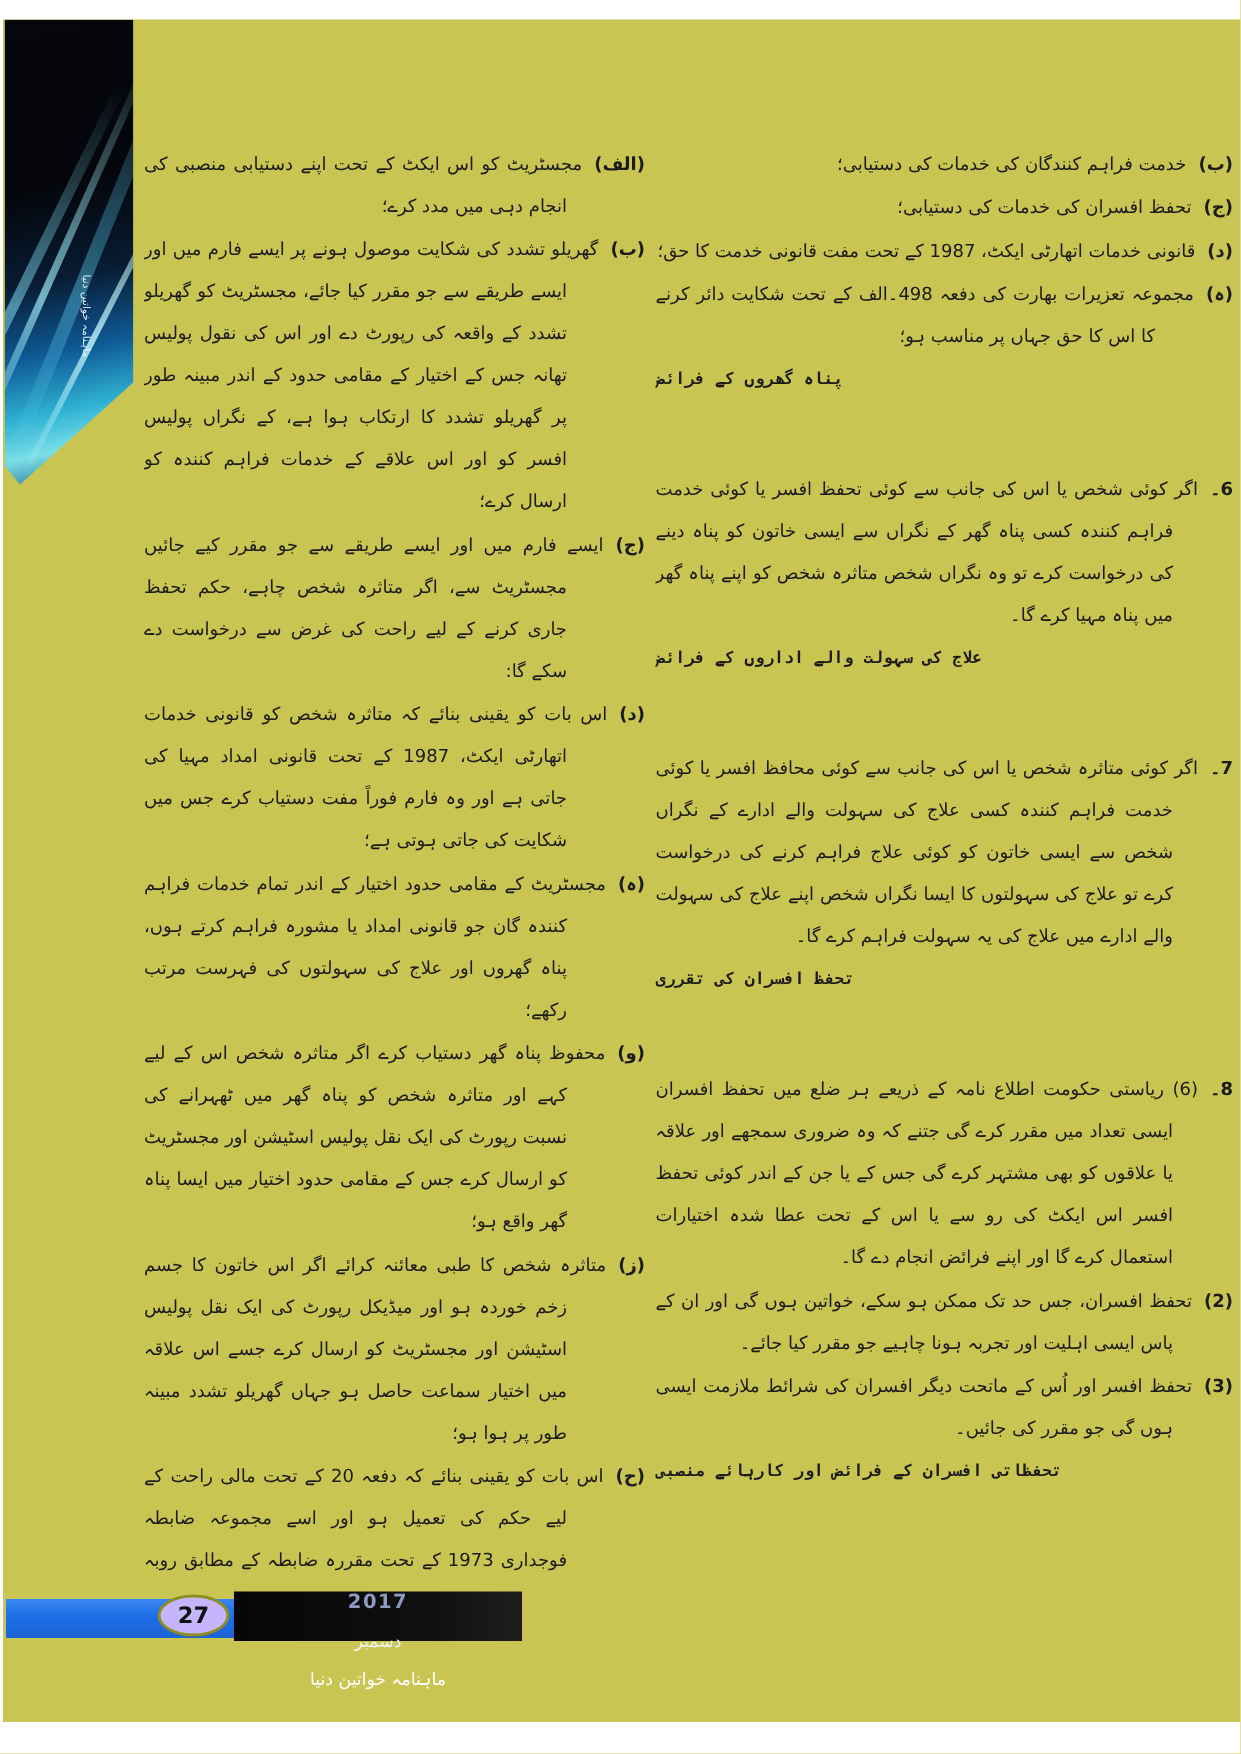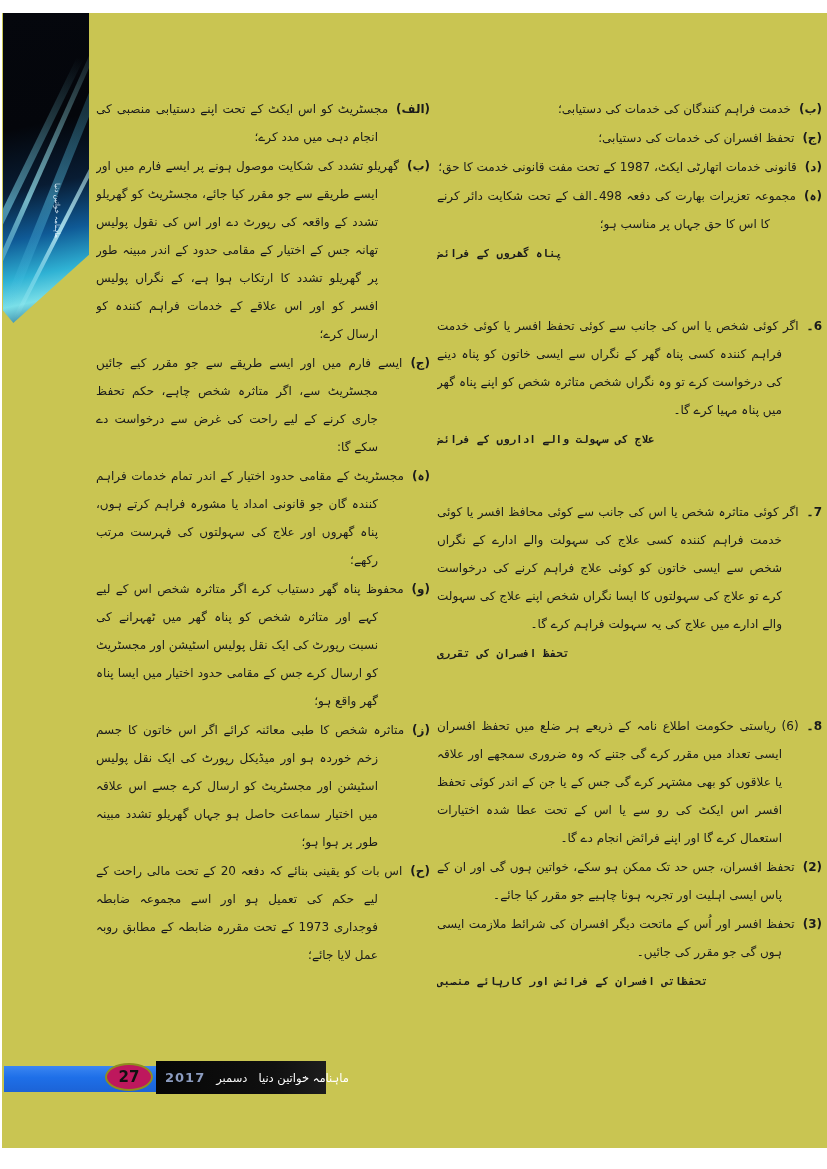--- a/index.html
+++ b/index.html
@@ -53,31 +53,31 @@
   .kind-sub      { padding-right:40px; text-indent:-40px; }
   .kind-para     { padding-right:0; }
   .kind-heading  { font-weight:bold; text-align:left; font-size:11px; margin-top:2px;font-family:Liberation Mono, monospace; }
   .plabel { font-weight:600; margin-left:8px; }
   
   .footer-bar {
     position:absolute; left:2px; top:1053px; width:312px; height:26px;
     background:linear-gradient(180deg,#3a86f2 0%,#1e6fe8 45%,#1c63d6 100%);
   }
   .footer-box {
-    position:absolute; left:154px; top:1048px; width:170px; height:33px;
+    position:absolute; left:154px; top:1048px; width:192px; height:33px;
     background:linear-gradient(90deg,#060606 0%,#101010 70%,#1d1d1d 100%);
     display:flex; align-items:center; direction:ltr;
-    gap:11px; padding:0 9px;
+    gap:11px; padding:0 9px;flex-direction:column;
   }
   .footer-year { color:#8c9cc0; font-size:13px; font-weight:bold; letter-spacing:1px; }
   .footer-month { color:#f2f2f2; font-size:11.5px; }
   .footer-mag { color:#ffffff; font-size:11.5px; white-space:nowrap; }
   .page-badge {
     position:absolute; left:103px; top:1050px; width:48px; height:28px;
-    background:#be185d; border:2px solid #8f8d1f; border-radius:50%;
+    background:#c4b5fd; border:2px solid #8f8d1f; border-radius:50%;
     display:flex; align-items:center; justify-content:center;
     color:#111; font-size:15px; font-weight:bold;
   }
 </style>
 </head>
 <body>
 
 <div class="page">
 
   <div class="strip">
@@ -102,20 +102,21 @@
       <div class="para kind-sub"><span class="plabel">(2)</span><span>تحفظ افسران، جس حد تک ممکن ہو سکے، خواتین ہوں گی اور ان کے پاس ایسی اہلیت اور تجربہ ہونا چاہیے جو مقرر کیا جائے۔</span></div>
       <div class="para kind-sub"><span class="plabel">(3)</span><span>تحفظ افسر اور اُس کے ماتحت دیگر افسران کی شرائط ملازمت ایسی ہوں گی جو مقرر کی جائیں۔</span></div>
       <div class="para kind-heading"><span>تحفظاتی افسران کے فرائض اور کارہائے منصبی</span></div>
       <div class="para kind-numbered"><span class="plabel">9۔</span><span>(1) تحفظاتی افسر کا فرض ہوگا کہ وہ —</span></div>
     </div>
 
   <div class="col col-left">
       <div class="para kind-clause"><span class="plabel">(الف)</span><span>مجسٹریٹ کو اس ایکٹ کے تحت اپنے دستیابی منصبی کی انجام دہی میں مدد کرے؛</span></div>
       <div class="para kind-clause"><span class="plabel">(ب)</span><span>گھریلو تشدد کی شکایت موصول ہونے پر ایسے فارم میں اور ایسے طریقے سے جو مقرر کیا جائے، مجسٹریٹ کو گھریلو تشدد کے واقعہ کی رپورٹ دے اور اس کی نقول پولیس تھانہ جس کے اختیار کے مقامی حدود کے اندر مبینہ طور پر گھریلو تشدد کا ارتکاب ہوا ہے، کے نگراں پولیس افسر کو اور اس علاقے کے خدمات فراہم کنندہ کو ارسال کرے؛</span></div>
       <div class="para kind-clause"><span class="plabel">(ج)</span><span>ایسے فارم میں اور ایسے طریقے سے جو مقرر کیے جائیں مجسٹریٹ سے، اگر متاثرہ شخص چاہے، حکم تحفظ جاری کرنے کے لیے راحت کی غرض سے درخواست دے سکے گا:</span></div>
+      <div class="para kind-clause"><span class="plabel">(د)</span><span>اس بات کو یقینی بنائے کہ متاثرہ شخص کو قانونی خدمات اتھارٹی ایکٹ، 1987 کے تحت قانونی امداد مہیا کی جاتی ہے اور وہ فارم فوراً مفت دستیاب کرے جس میں شکایت کی جاتی ہوتی ہے؛</span></div>
       <div class="para kind-clause"><span class="plabel">(ہ)</span><span>مجسٹریٹ کے مقامی حدود اختیار کے اندر تمام خدمات فراہم کنندہ گان جو قانونی امداد یا مشورہ فراہم کرتے ہوں، پناہ گھروں اور علاج کی سہولتوں کی فہرست مرتب رکھے؛</span></div>
       <div class="para kind-clause"><span class="plabel">(و)</span><span>محفوظ پناہ گھر دستیاب کرے اگر متاثرہ شخص اس کے لیے کہے اور متاثرہ شخص کو پناہ گھر میں ٹھہرانے کی نسبت رپورٹ کی ایک نقل پولیس اسٹیشن اور مجسٹریٹ کو ارسال کرے جس کے مقامی حدود اختیار میں ایسا پناہ گھر واقع ہو؛</span></div>
       <div class="para kind-clause"><span class="plabel">(ز)</span><span>متاثرہ شخص کا طبی معائنہ کرائے اگر اس خاتون کا جسم زخم خوردہ ہو اور میڈیکل رپورٹ کی ایک نقل پولیس اسٹیشن اور مجسٹریٹ کو ارسال کرے جسے اس علاقہ میں اختیار سماعت حاصل ہو جہاں گھریلو تشدد مبینہ طور پر ہوا ہو؛</span></div>
       <div class="para kind-clause"><span class="plabel">(ح)</span><span>اس بات کو یقینی بنائے کہ دفعہ 20 کے تحت مالی راحت کے لیے حکم کی تعمیل ہو اور اسے مجموعہ ضابطہ فوجداری 1973 کے تحت مقررہ ضابطہ کے مطابق روبہ عمل لایا جائے؛</span></div>
     </div>
 
   <div class="footer-bar"></div>
 
   <div class="footer-box">
     <span class="footer-year">2017</span>

